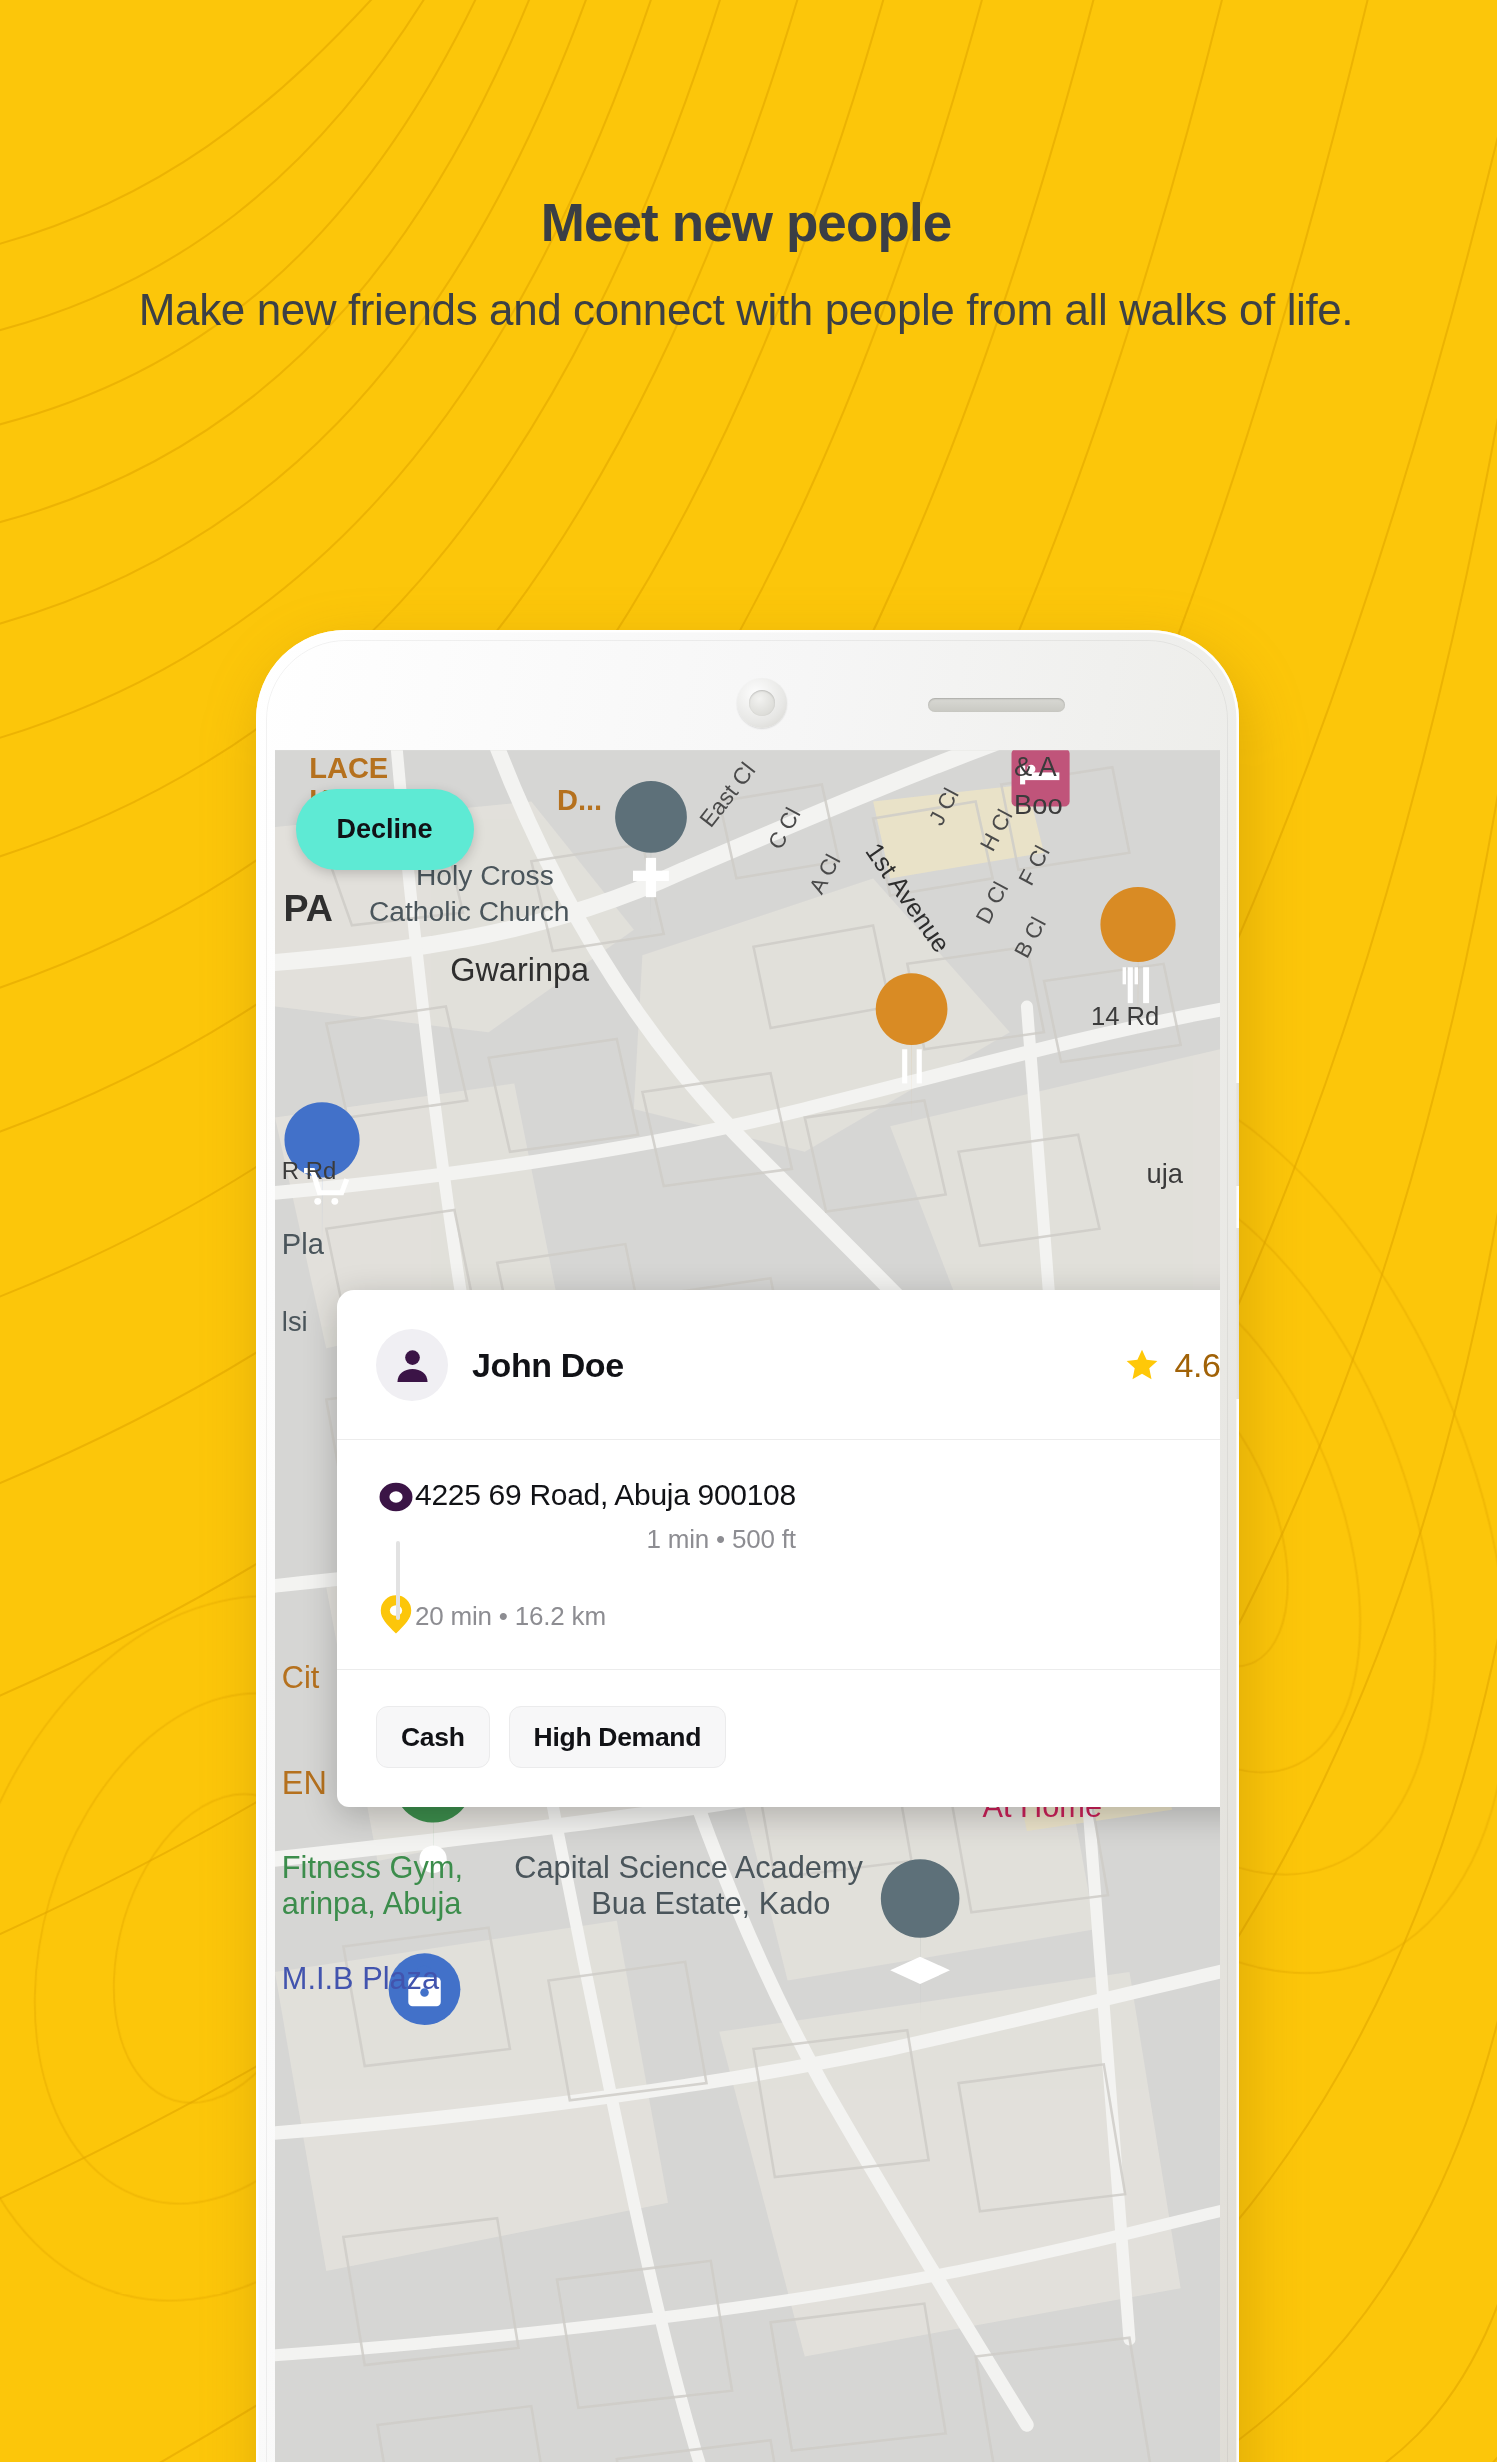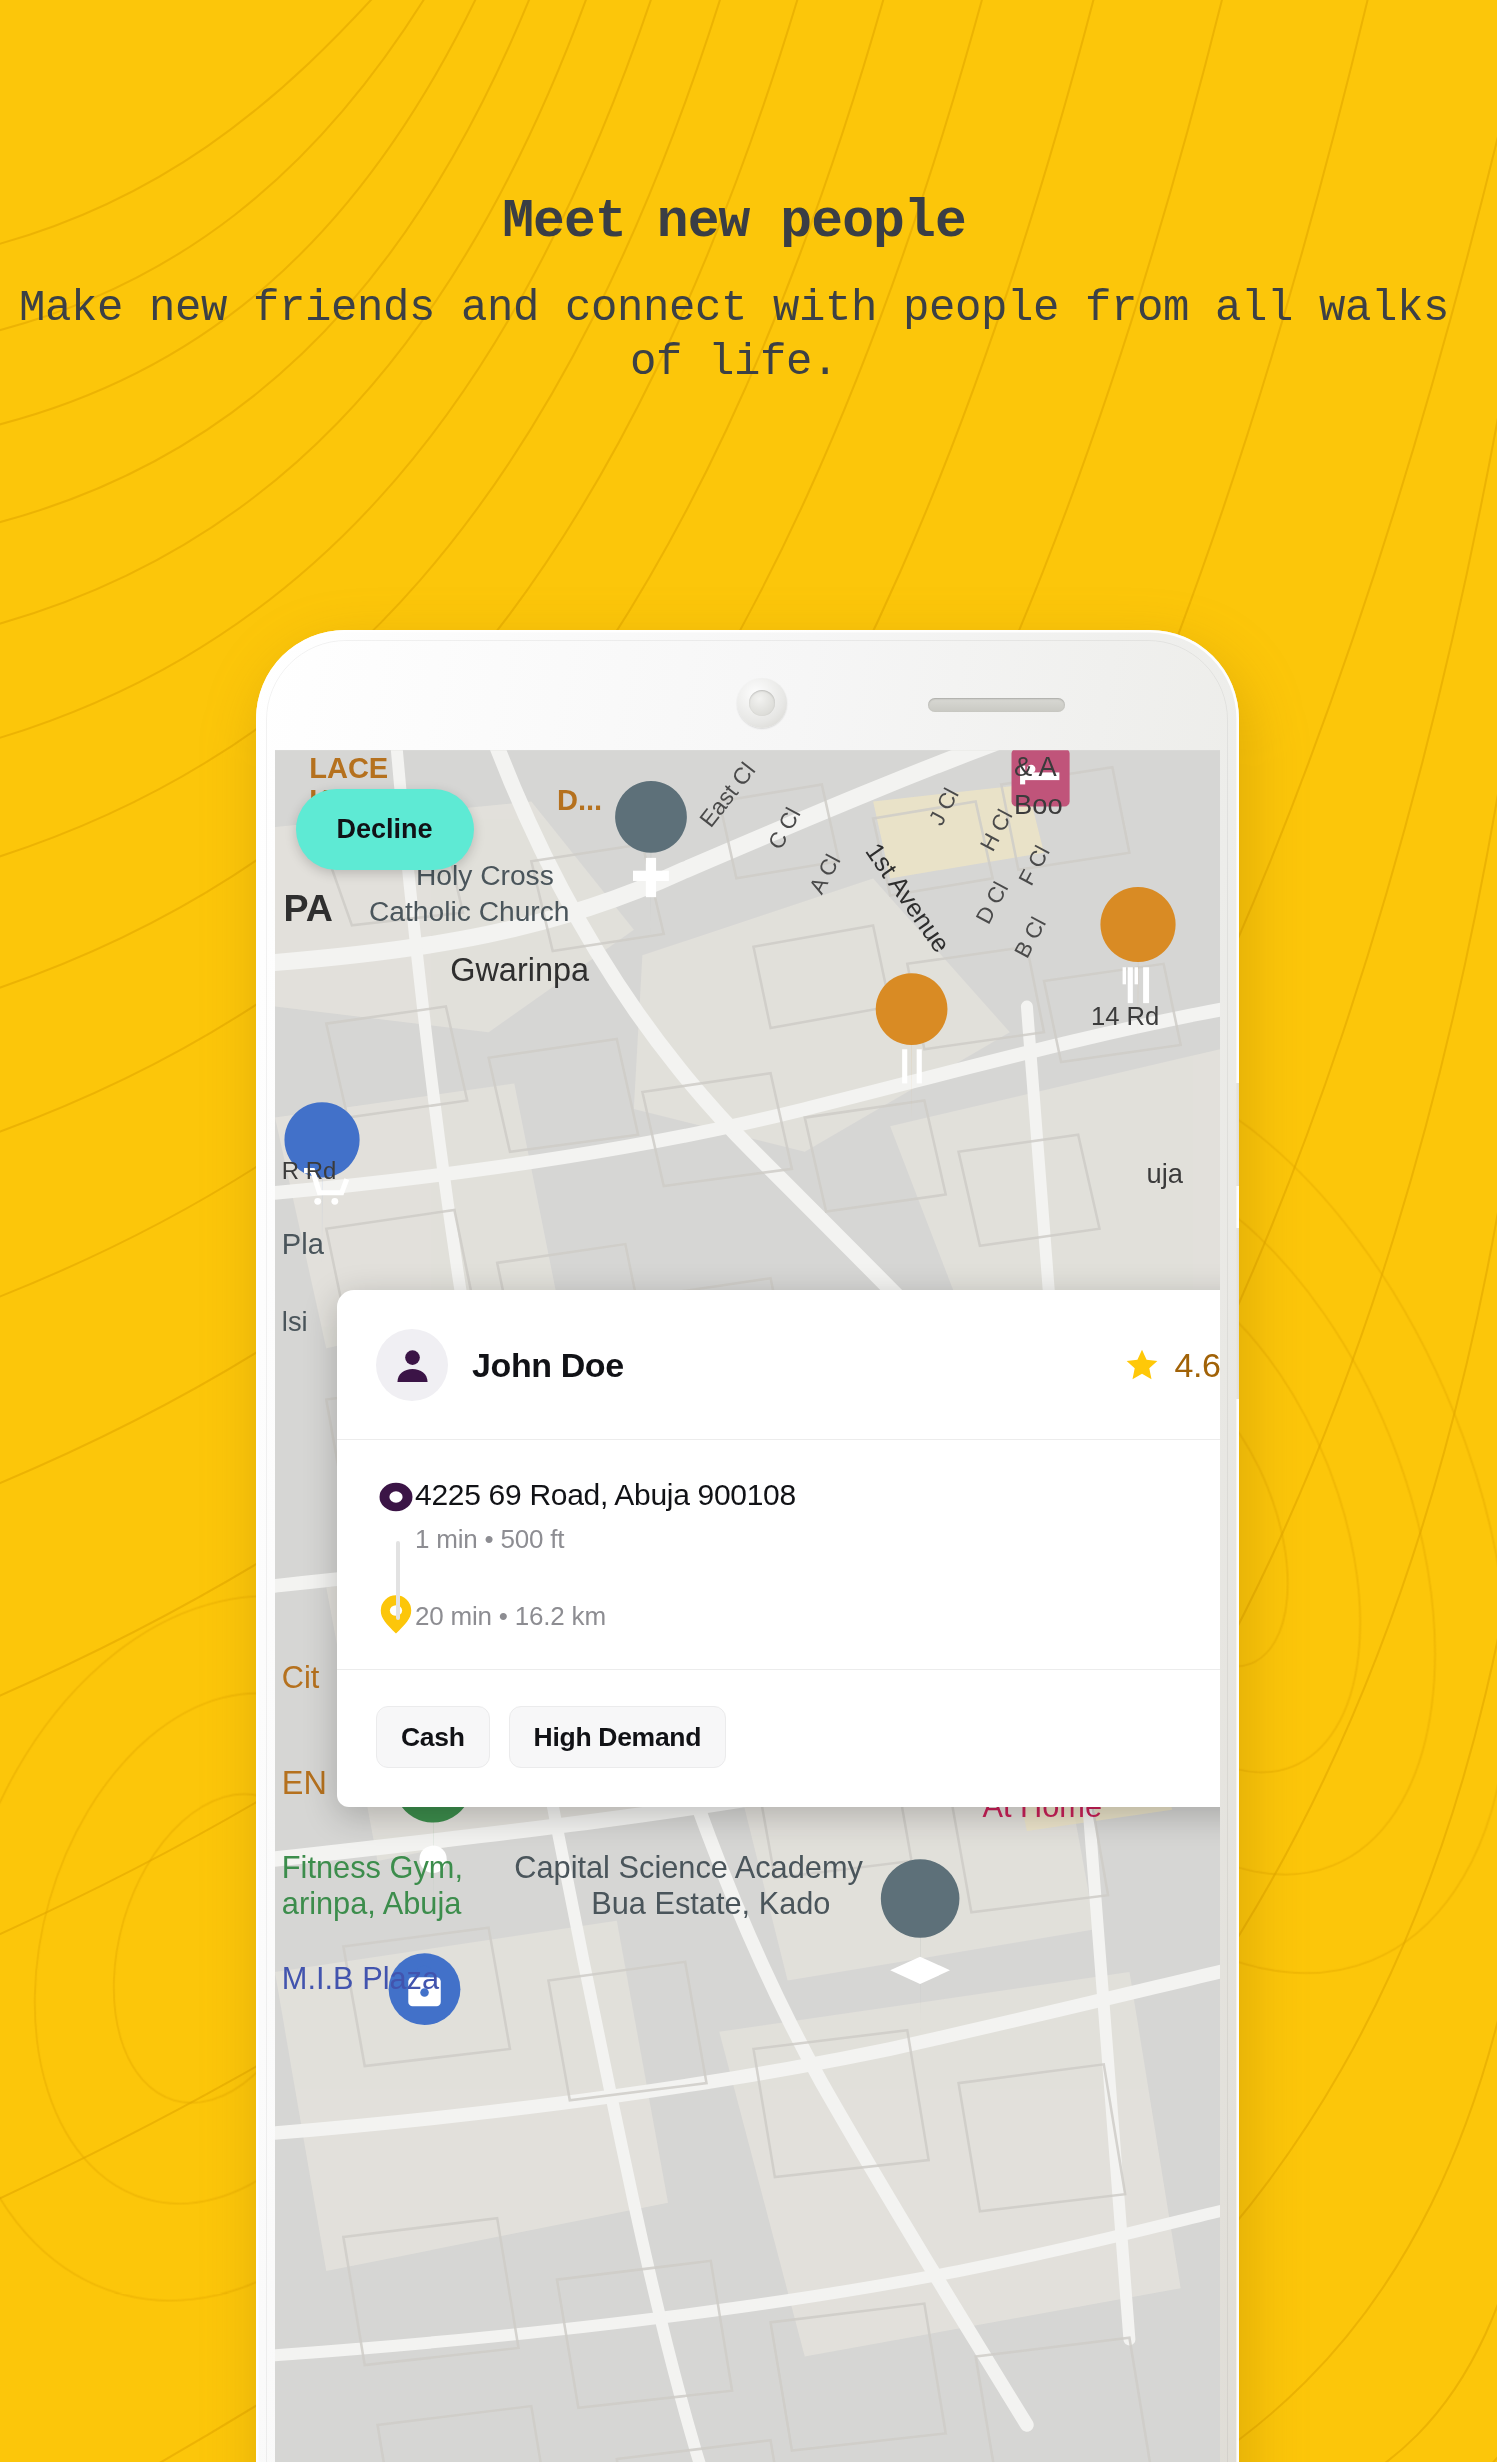--- a/index.html
+++ b/index.html
@@ -7,21 +7,21 @@
   body {
     font-family:"Liberation Sans", sans-serif;
     background:#FCC60A;
     position:relative;
   }
 
   
   #topo { position:absolute; inset:0; width:1497px; height:2462px; }
 
   
-  .copy { position:absolute; left:1px; top:0; width:1466px; text-align:center; z-index:4;font-family:Liberation Mono, monospace; }
+  .copy { position:absolute; left:13px; top:0; width:1466px; text-align:center; z-index:4; }
   .headline {
     margin-top:192px;
     font-size:53px; font-weight:bold; color:#3A3E45;
     letter-spacing:-0.9px;
   }
   .subline {
     margin-top:30px;
     font-size:44px; font-weight:400; color:#3C4045;
     line-height:1.22; letter-spacing:-0.4px;
   }
@@ -102,20 +102,21 @@
 
   
   .card {
     position:absolute; left:62px; top:540px;
     width:941px;
     background:#ffffff;
     border-radius:17px 17px 12px 12px;
     box-shadow:0 8.5px 34px rgba(0,0,0,.22);
     overflow:hidden;
     z-index:6;
+    text-align:right;
   }
   .card-row-user {
     display:flex; align-items:center; justify-content:space-between;
     padding:39px 39px 38px 39px;
     border-bottom:0.9px solid #ececec;
   }
   .user-left { display:flex; align-items:center; gap:24px; }
   .avatar {
     width:72px; height:72px; border-radius:50%;
     background:#f0eff3;

